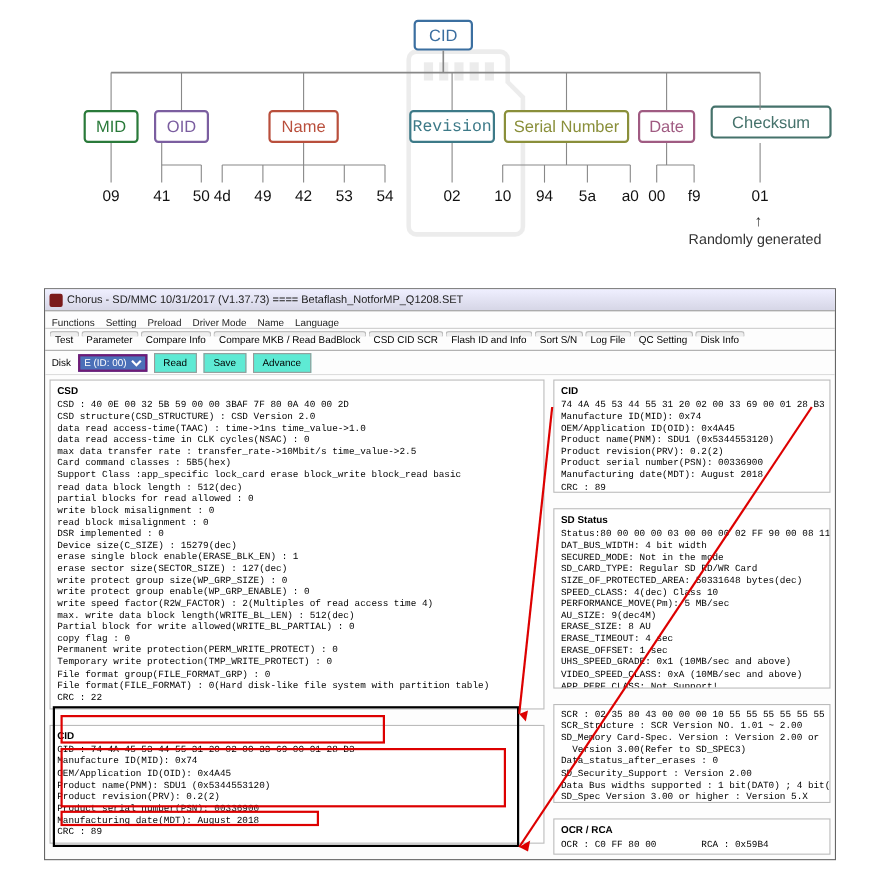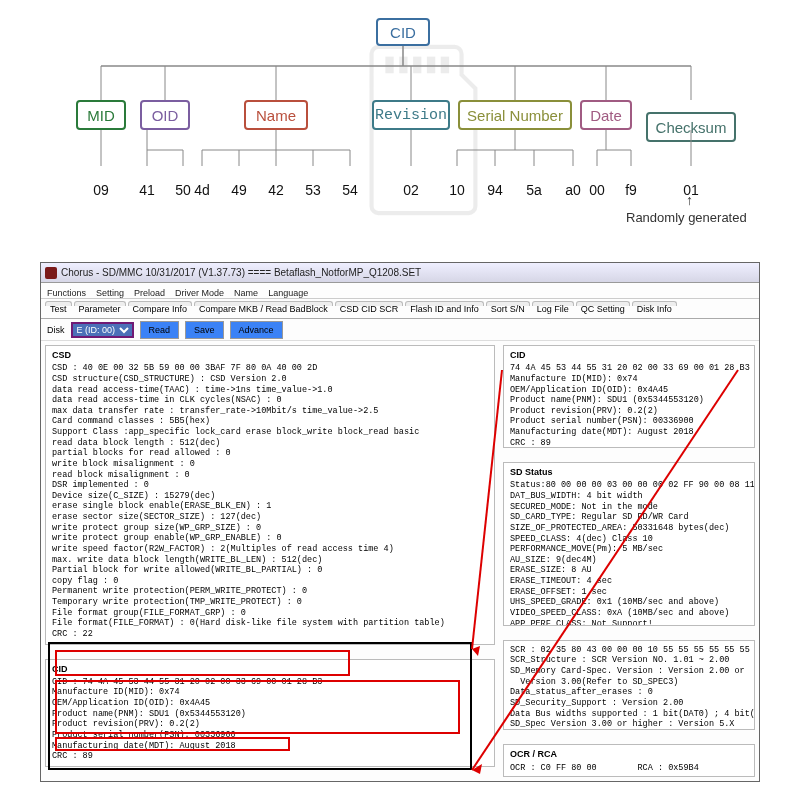--- a/index.html
+++ b/index.html
@@ -51,21 +51,20 @@
     width: 800px;
     height: 260px;
     pointer-events: none;
   }
   .hexrow {
     position: absolute;
     top: 170px;
     left: 0;
     width: 800px;
     height: 20px;
-    margin-top: 12px;
   }
   .hexcell {
     position: absolute;
     font-size: 14px;
     font-family: sans-serif;
     color: #111;
     text-align: center;
     transform: translateX(-50%);
   }
   .rand-label {
@@ -132,21 +131,21 @@
     border-bottom:1px solid #ddd;
     font-size:9px;
   }
   .toolbar-row select {
     font-size:9px; height:16px;
     background:#4b70b8; color:#fff;
     border:2px solid #701a75;
   }
   .toolbar-row button {
     font-size:9px; height:18px; padding:0 8px;
-    border:1px solid #999; background:#3b82f6;
+    border:1px solid #999; background:#5eead4;
   }
   .content {
     flex:1;
     display:flex;
     overflow:hidden;
   }
   .panel {
     border:1px solid #bbb;
     margin:4px;
     padding:4px 6px;
@@ -190,21 +189,21 @@
   </svg>
 
   <div class="node cid" style="left:376px; top:18px; width:54px; height:28px;">CID</div>
 
   <div class="node mid" style="left:76px;  top:100px; width:50px; height:30px;">MID</div>
   <div class="node oid" style="left:140px; top:100px; width:50px; height:30px;">OID</div>
   <div class="node name" style="left:244px; top:100px; width:64px; height:30px;">Name</div>
   <div class="node rev" style="left:372px; top:100px; width:78px; height:30px;">Revision</div>
   <div class="node sn" style="left:458px; top:100px; width:114px;height:30px;">Serial Number</div>
   <div class="node date" style="left:580px; top:100px; width:52px; height:30px;">Date</div>
-  <div class="node chk" style="left:646px; top:112px; width:90px; height:30px;">Checksum</div>
+  <div class="node chk" style="left:646px; top:96px; width:110px; height:30px;">Checksum</div>
 
   <svg class="tree-lines">
     <line x1="403" y1="46" x2="403" y2="66" stroke="#888" stroke-width="1.5"></line>
     <line x1="101" y1="66" x2="691" y2="66" stroke="#888" stroke-width="1.5"></line>
     <line x1="101" y1="66" x2="101" y2="100" stroke="#888"></line>
       <line x1="165" y1="66" x2="165" y2="100" stroke="#888"></line>
     <line x1="276" y1="66" x2="276" y2="100" stroke="#888"></line>
       <line x1="411" y1="66" x2="411" y2="100" stroke="#888"></line>
     <line x1="515" y1="66" x2="515" y2="100" stroke="#888"></line>
       <line x1="606" y1="66" x2="606" y2="100" stroke="#888"></line>

